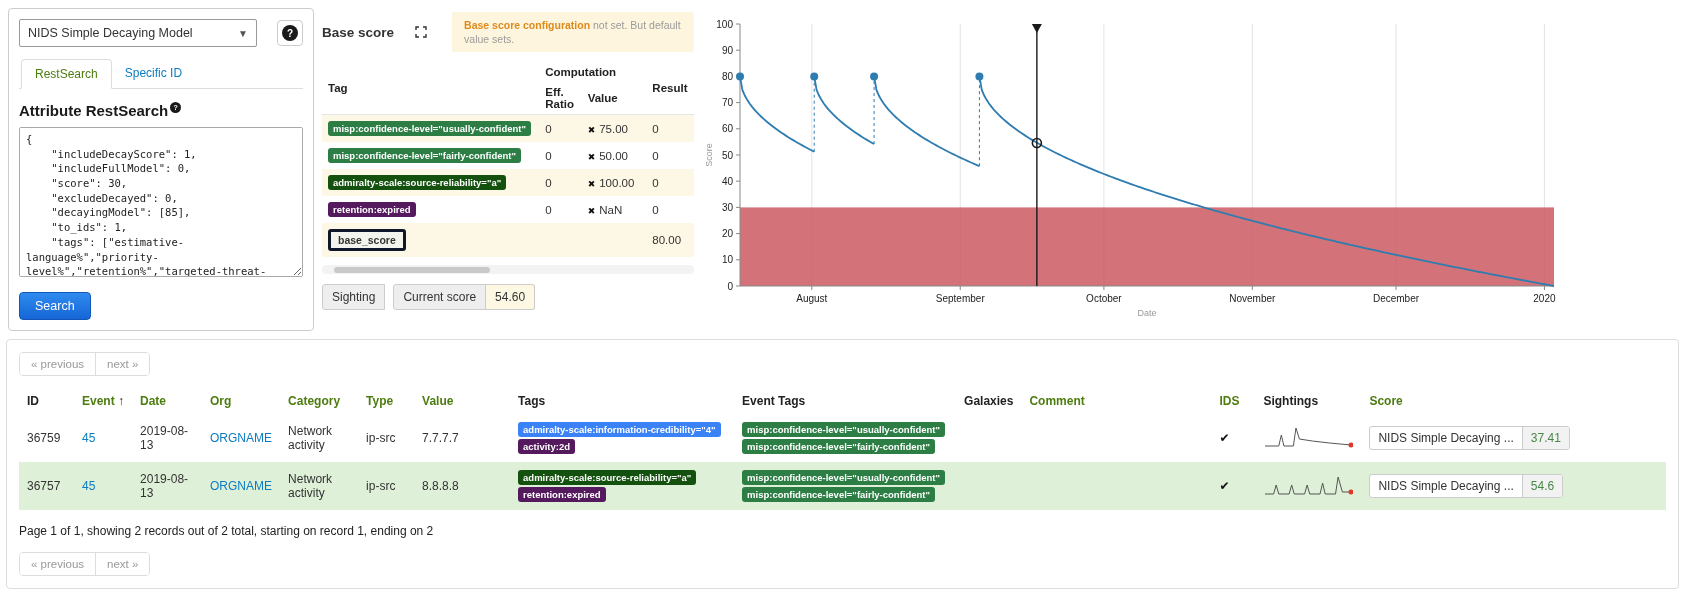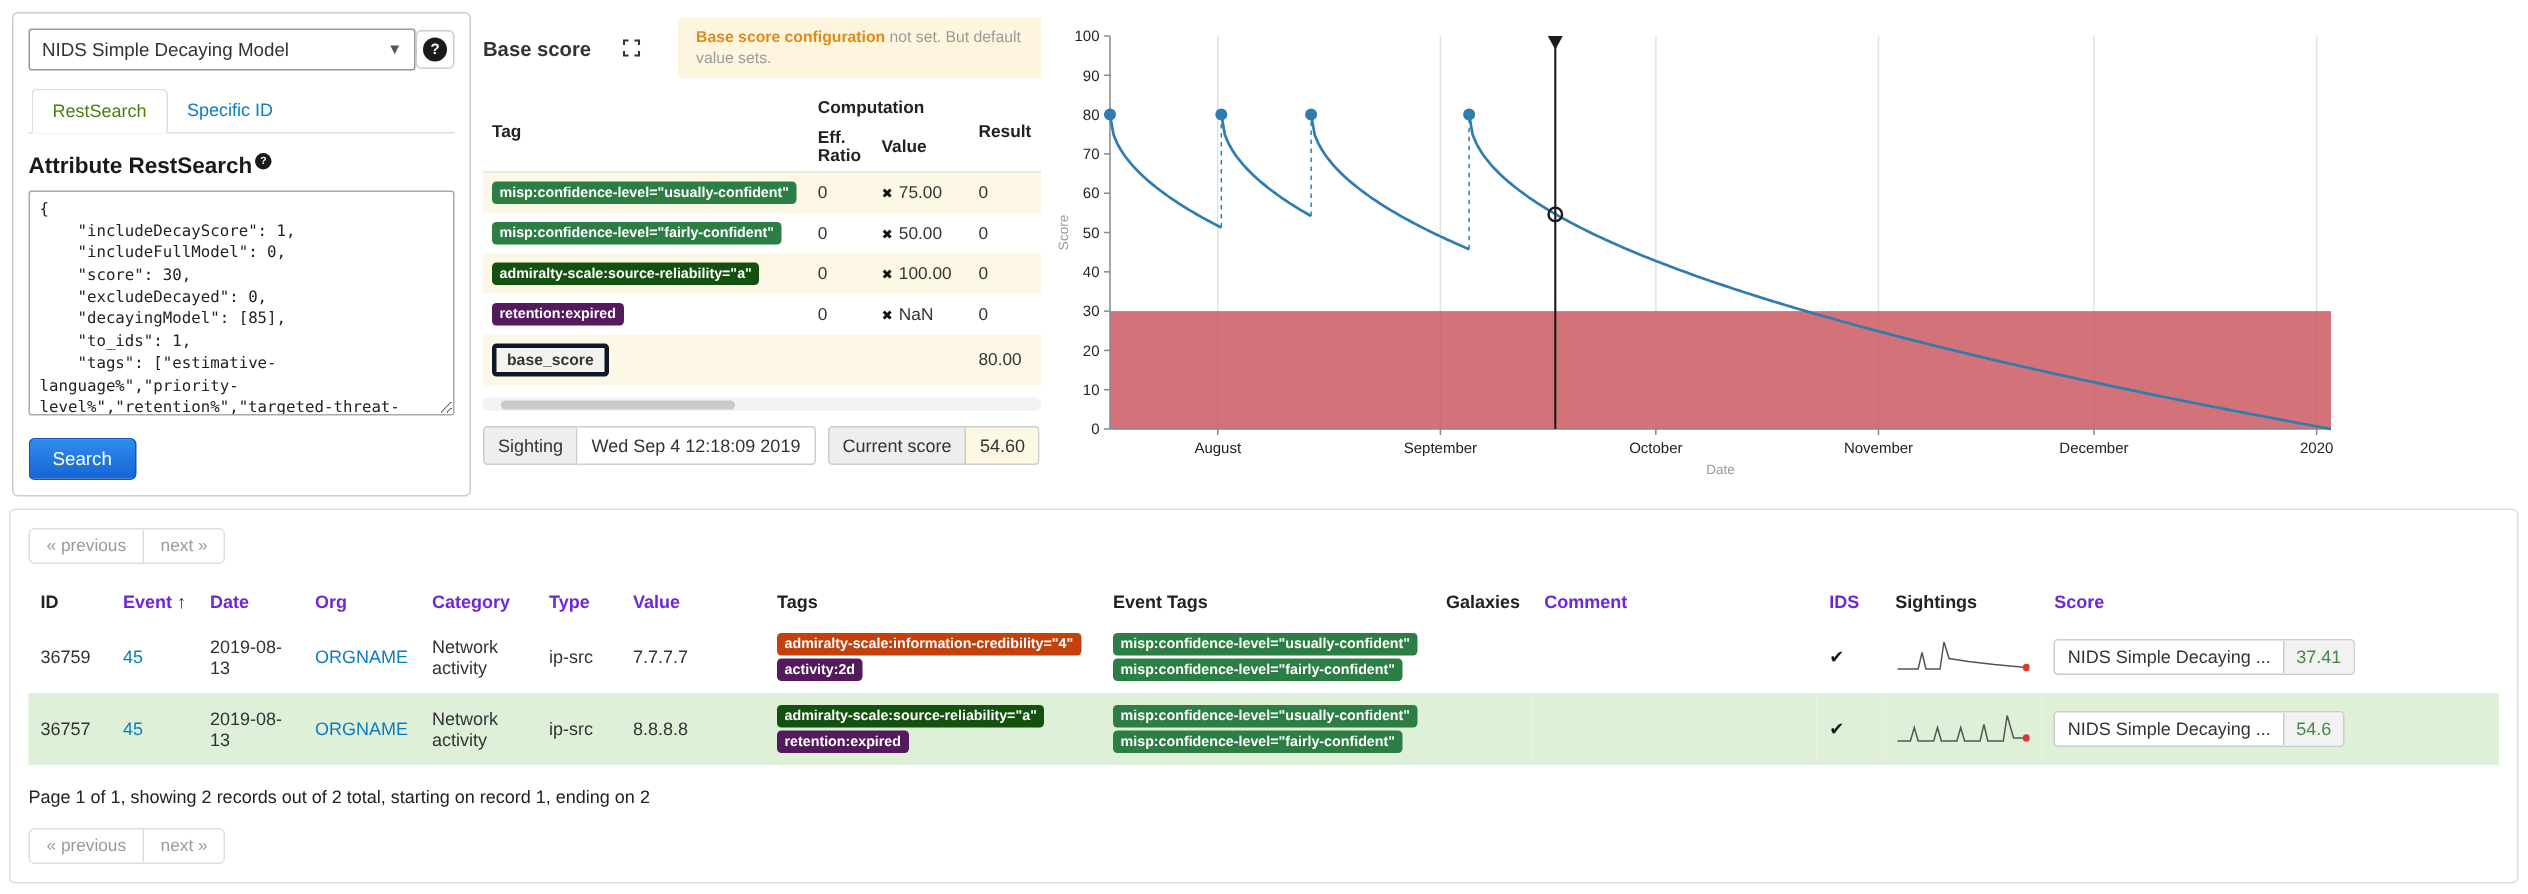--- a/index.html
+++ b/index.html
@@ -3,21 +3,21 @@
 <meta charset="utf-8">
 <style>
   *{box-sizing:border-box;margin:0;padding:0}
   html,body{background:#fff}
   body{font-family:"Liberation Sans",sans-serif;color:#333;font-size:12.5px;width:1685px;min-height:596px;overflow:hidden}
 
   .top-row{display:flex;gap:8px;padding:8px 6px 2px 8px;align-items:flex-start}
 
   
   .left-panel{width:306px;border:1px solid #ccc;border-radius:4px;padding:10px;background:#fff}
-  .select-row{display:flex;gap:0;align-items:center}
+  .select-row{display:flex;gap:20px;align-items:center}
   .model-select{flex:1;border:1px solid #999;border-radius:2px;height:28px;display:flex;align-items:center;justify-content:space-between;padding:0 8px;background:#fff;cursor:pointer}
   .caret{color:#555;font-size:10px}
   .help-btn{width:26px;height:26px;border:1px solid #ccc;background:#fff;border-radius:4px;display:flex;align-items:center;justify-content:center;cursor:pointer;padding:0}
   .help-circle{width:16px;height:16px;border-radius:50%;background:#1a1a1a;color:#fff;font-size:10px;font-weight:bold;display:flex;align-items:center;justify-content:center}
   .tabs{margin-top:12px;border-bottom:1px solid #ddd;display:flex;padding-left:2px}
   .tab{padding:7px 13px;color:#0b7cc1;cursor:pointer;margin-bottom:-1px;font-size:12px}
   .tab.active{border:1px solid #ddd;border-bottom:1px solid #fff;border-radius:4px 4px 0 0;color:#4d7c0f;background:#fff}
   .rs-heading{font-size:15px;margin:13px 0 8px;font-weight:bold;color:#1a1a1a}
   .sup-help{display:inline-flex;width:11px;height:11px;border-radius:50%;background:#1a1a1a;color:#fff;font-size:7px;font-weight:bold;align-items:center;justify-content:center;vertical-align:top;margin-left:2px}
   .query-box{width:100%;height:150px;border:1px solid #aaa;border-radius:2px;font-family:"DejaVu Sans Mono",monospace;font-size:10.5px;line-height:1.4;padding:4px 6px;color:#222;overflow-y:scroll;resize:vertical}
@@ -56,21 +56,21 @@
   #decay-svg .tick{font-size:10px;fill:#222;font-family:"Liberation Sans",sans-serif}
   #decay-svg .axis-label{font-size:9px;fill:#999;font-family:"Liberation Sans",sans-serif}
 
   
   .bottom-panel{margin:6px 6px 8px 6px;border:1px solid #ddd;border-radius:4px;padding:12px;background:#fff}
   .pagination{display:inline-flex;border:1px solid #ddd;border-radius:4px;overflow:hidden}
   .page-btn{padding:5px 11px;font-size:11.5px;color:#9a9a9a;background:#fff;cursor:pointer;white-space:nowrap}
   .page-btn:first-child{border-right:1px solid #ddd}
   .res-table{width:100%;border-collapse:collapse;margin-top:12px}
   .res-table th{text-align:left;font-size:12px;padding:6px 8px;white-space:nowrap;font-weight:bold}
-  .th-link{color:#6d28d9;cursor:pointer}
+  .th-link{color:#4d7c0f;cursor:pointer}
   .th-plain{color:#222}
   .sort{color:#222}
   .res-table td{padding:7px 8px;font-size:12px;vertical-align:middle}
   .res-table tbody tr.hl{background:#dff0d8}
   .res-table th:nth-child(1){width:55px}
   .res-table th:nth-child(2){width:50px}
   .res-table th:nth-child(3){width:70px}
   .res-table th:nth-child(4){width:66px}
   .res-table th:nth-child(5){width:78px}
   .res-table th:nth-child(6){width:56px}
@@ -187,21 +187,20 @@
               <td></td>
             <td class="bs-total-val">80.00</td>
           </tr>
         </tfoot>
       </table>
       <div class="h-scrollbar">
           <div class="h-thumb"></div>
         </div>
       <div class="sighting-row">
         <span class="ig-addon">Sighting</span>
-        <span class="ig-field">Wed Sep 4 12:18:09 2019</span>
         <span class="ig-addon second">Current score</span>
         <span class="ig-field score-field">54.60</span>
       </div>
     </section>
 
     <section class="chart-panel">
       <svg id="decay-svg" width="880" height="310">
           <line x1="109.82352941176471" x2="109.82352941176471" y1="14" y2="276" stroke="#e3e3e3" stroke-width="1"></line>
           <line x1="258.25882352941176" x2="258.25882352941176" y1="14" y2="276" stroke="#e3e3e3" stroke-width="1"></line>
           <line x1="401.9058823529412" x2="401.9058823529412" y1="14" y2="276" stroke="#e3e3e3" stroke-width="1"></line>
@@ -291,21 +290,21 @@
         </thead>
       <tbody id="res-body">
           <tr>
             <td>36759</td>
             <td><a class="lnk">45</a></td>
             <td>2019-08-13</td>
             <td><a class="lnk">ORGNAME</a></td>
             <td>Network activity</td>
             <td>ip-src</td>
             <td>7.7.7.7</td>
-            <td class="tags-cell"><span class="tag-badge" style="background:#c2410c">admiralty-scale:information-credibility="4"</span><br><span class="tag-badge" style="background:#551a5e">activity:2d</span></td>
+            <td class="tags-cell"><span class="tag-badge" style="background:#3b82f6">admiralty-scale:information-credibility="4"</span><br><span class="tag-badge" style="background:#551a5e">activity:2d</span></td>
             <td class="tags-cell"><span class="tag-badge" style="background:#2d7e45">misp:confidence-level="usually-confident"</span><br><span class="tag-badge" style="background:#2d7e45">misp:confidence-level="fairly-confident"</span></td>
             <td></td>
             <td></td>
             <td class="ids-cell">✔</td>
             <td><svg class="spark" width="90" height="28">
                 <polyline points="2,23 15.76,23 18.34,12 20.919999999999998,23 30.38,23 32.96,5 36.4,16 49.3,18 66.5,20 88,22" fill="none" stroke="#555" stroke-width="1"></polyline>
                 <circle cx="88" cy="22" r="2.5" fill="#e0352b"></circle>
               </svg></td>
             <td><span class="score-box">
                 <span class="score-model">NIDS Simple Decaying ...</span>

